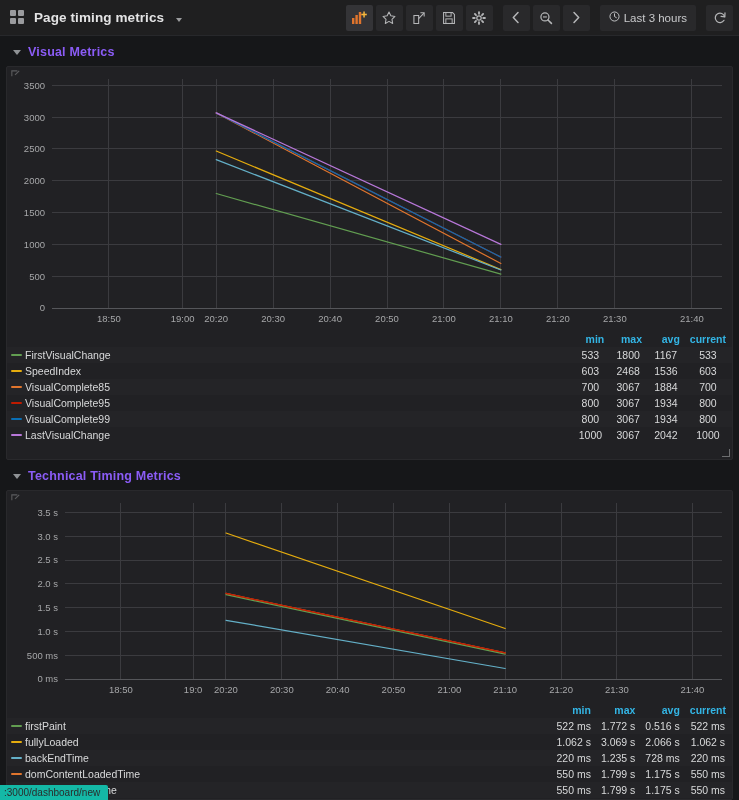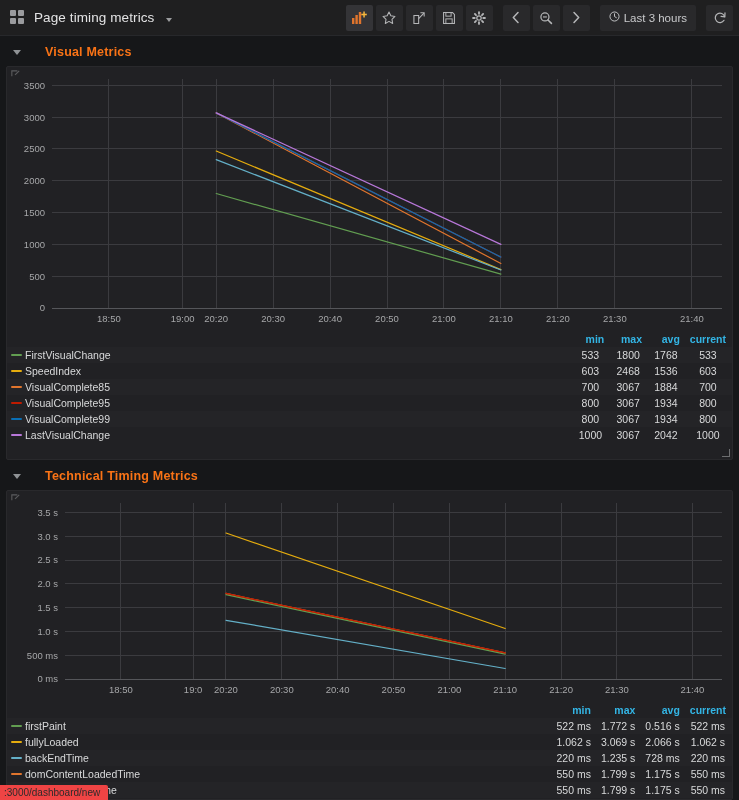--- a/index.html
+++ b/index.html
@@ -27,21 +27,21 @@
     display: grid;
     grid-template-columns: 6px 6px;
     grid-template-rows: 6px 6px;
     gap: 2px;
   }
   .grid-icon i { background: #9a9b9e; display:block; border-radius:1px; }
   .dash-title {
     font-size: 13.5px;
     color: #e3e3e4;
     letter-spacing: .1px;
-    font-weight: 400;
+    font-weight: 700;
   }
   .caret-down {
     width: 0; height: 0;
     border-left: 3.5px solid transparent;
     border-right: 3.5px solid transparent;
     border-top: 4px solid #9b9c9e;
     margin-left: 3px;
     position: relative; top: 2px;
   }
 
@@ -74,25 +74,25 @@
     padding: 0 9px;
     margin-left: 10px;
     font-size: 11.5px;
     color: #c9cacc;
     cursor: pointer;
   }
 
   
   .row-header {
     display: flex; align-items: center;
-    gap: 24px;
+    gap: 7px;
     padding: 9px 0 7px 13px;
     font-size: 12.5px;
     font-weight: bold;
-    color: #f97316;
+    color: #8b5cf6;
     letter-spacing: .2px;
   }
   .chev {
     width: 0; height: 0;
     border-left: 4px solid transparent;
     border-right: 4px solid transparent;
     border-top: 5px solid #8f9295;
   }
 
   
@@ -153,21 +153,21 @@
     margin-top: -1px;
     width: 11px; height: 2px;
     border-radius: 1px;
   }
   .num-col { width: 44px; }
 
   
   .statusbar {
     position: absolute;
     left: 0; bottom: 0;
-    background: #ef4444;
+    background: #14b8a6;
     color: #2b2b2b;
     font-size: 10px;
     padding: 2px 8px 2px 4px;
     font-family: "Liberation Sans", sans-serif;
     border-top-right-radius: 2px;
     max-width: 200px;
     overflow: hidden;
     white-space: nowrap;
   }
 
@@ -346,21 +346,21 @@
           <th class="num-col">max</th>
           <th class="num-col">avg</th>
           <th class="num-col">current</th>
         </tr>
       </thead>
       <tbody id="legend0">
           <tr class="series-row">
             <td class="name-cell"><span class="swatch" style="background: rgb(98, 158, 81);"></span>FirstVisualChange</td>
             <td>533</td>
             <td>1800</td>
-            <td>1768</td>
+            <td>1167</td>
             <td>533</td>
           </tr>
           <tr class="series-row">
             <td class="name-cell"><span class="swatch" style="background: rgb(229, 172, 14);"></span>SpeedIndex</td>
             <td>603</td>
             <td>2468</td>
             <td>1536</td>
             <td>603</td>
           </tr>
           <tr class="series-row">

